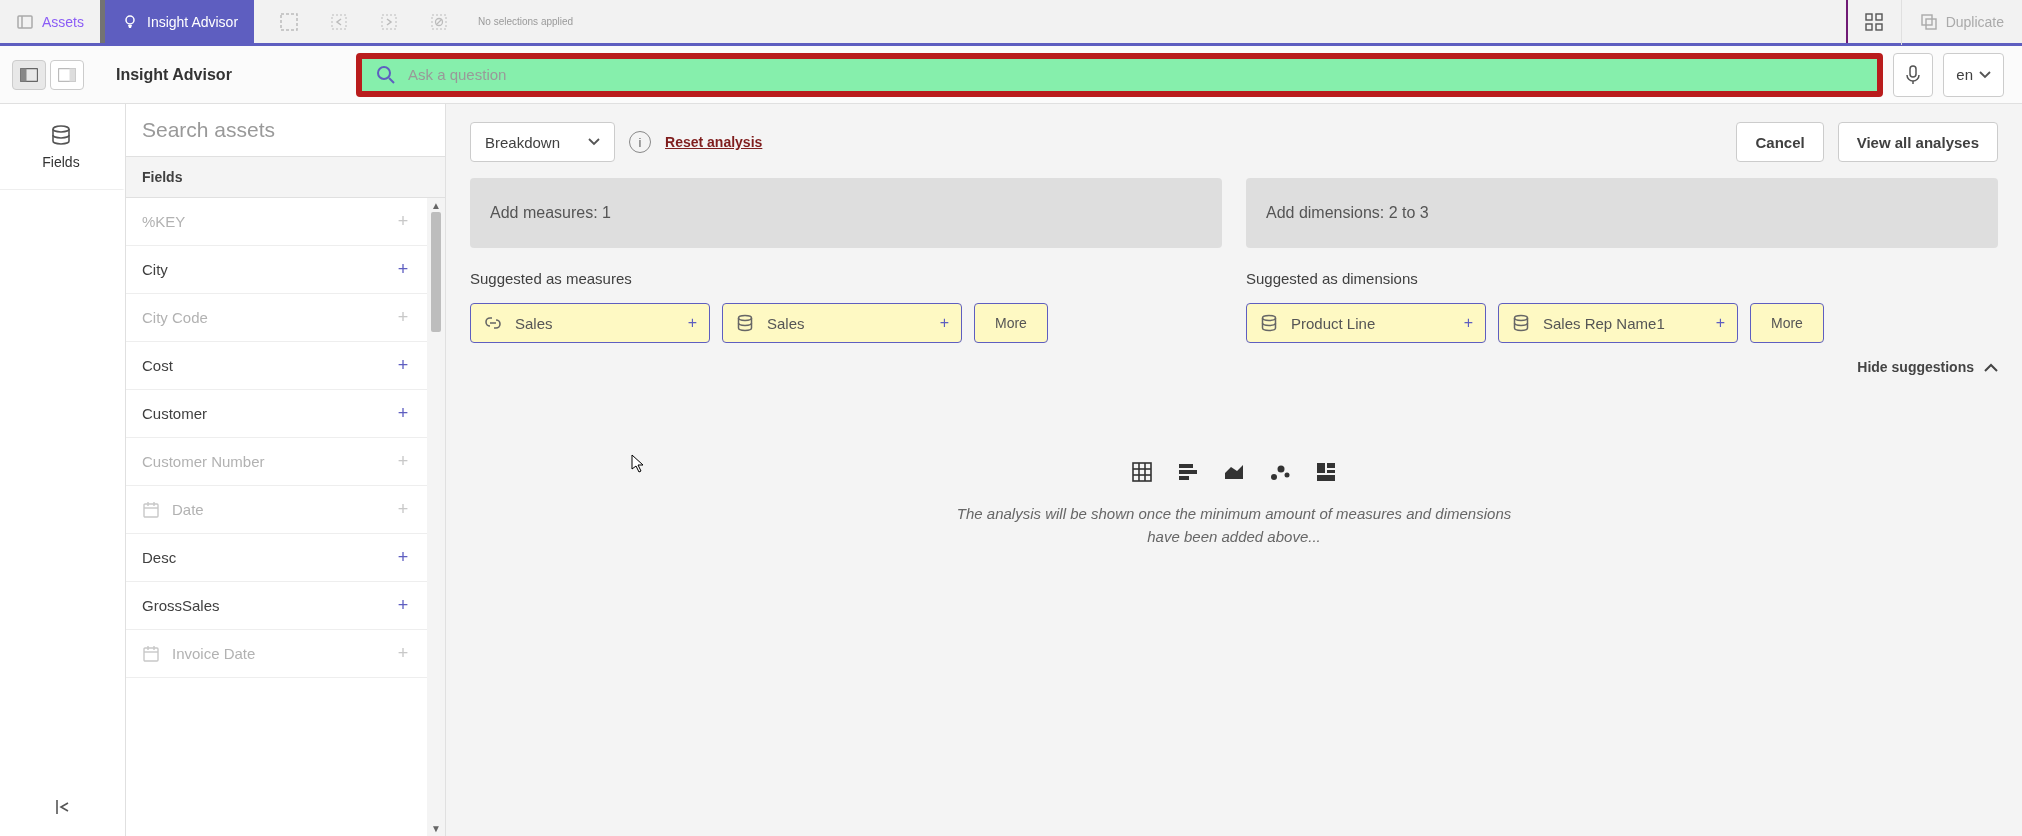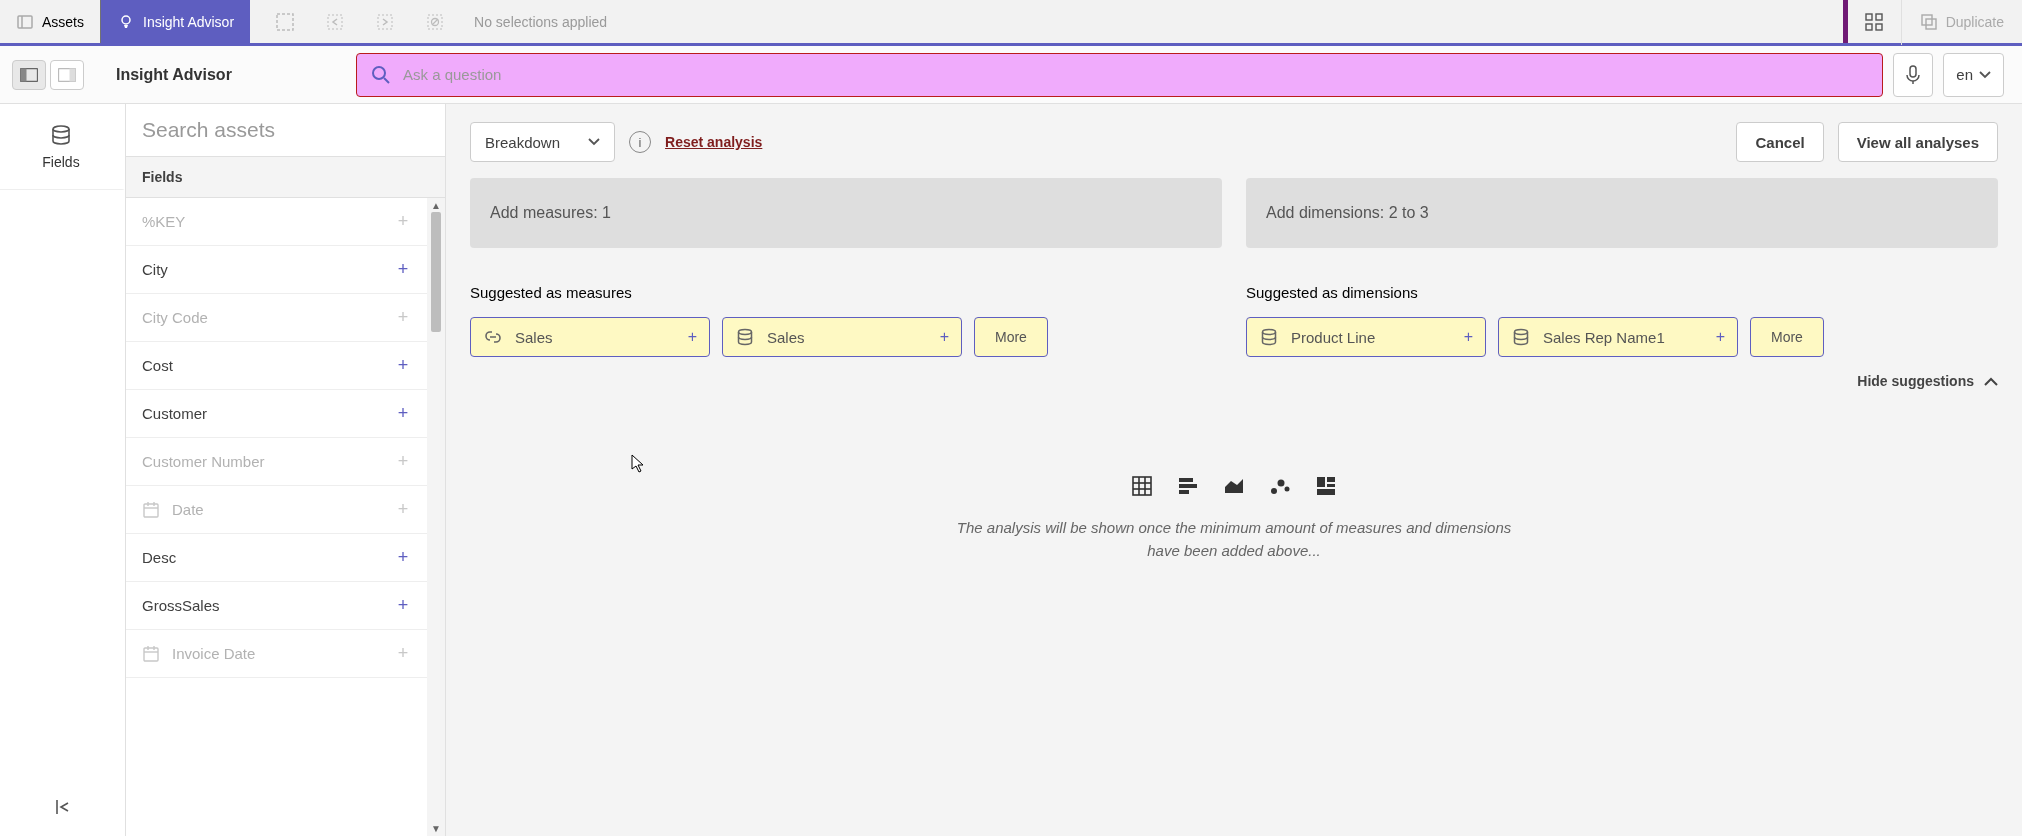--- a/index.html
+++ b/index.html
@@ -1,36 +1,36 @@
 <!DOCTYPE html>
 <html><head>
 <meta charset="utf-8">
 <style>
   * { box-sizing: border-box; margin: 0; padding: 0; font-family: -apple-system, BlinkMacSystemFont, "Segoe UI", Arial, sans-serif; }
   body { background: #fff; color: #404040; font-size: 14px; width: 2022px; height: 836px; overflow: hidden; }
 
   
   .top-toolbar { height: 46px; display: flex; align-items: stretch; background: #f2f2f2; border-bottom: 3px solid #5e5ec0; }
-  .top-tab { display: flex; align-items: center; padding: 0 16px; gap: 8px; color: #000000; border-right: 1px solid #737373; cursor: default; }
+  .top-tab { display: flex; align-items: center; padding: 0 16px; gap: 8px; color: #8b5cf6; border-right: 5px solid #737373; cursor: default; }
   .top-tab.active { background: #5e5ec0; color: #fff; border-right: none; }
   .top-tab .ico { width: 18px; height: 18px; display: inline-flex; align-items: center; justify-content: center; }
   .selection-tools { display: flex; align-items: center; gap: 28px; padding: 0 24px; color: #9a9a9a; flex: 1; }
   .selection-tools .ico-btn { opacity: 0.5; width: 22px; height: 22px; display: inline-flex; align-items: center; justify-content: center; }
-  .selection-tools .label { font-size: 14px; }
-  .top-right { display: flex; align-items: center; border-left: 5px solid #701a75; justify-content: space-between; }
+  .selection-tools .label { font-size: 10px; }
+  .top-right { display: flex; align-items: center; border-left: 2px solid #701a75; justify-content: space-between; }
   .top-right .sq { width: 54px; height: 46px; display: flex; align-items: center; justify-content: center; border-right: 1px solid #e0e0e0; }
   .top-right .dup { display: flex; align-items: center; gap: 8px; padding: 0 18px; color: #aaa; }
 
   
   .search-row { height: 58px; display: flex; align-items: center; border-bottom: 1px solid #e0e0e0; background: #fbfbfb; }
   .panel-toggles { display: flex; gap: 4px; padding: 0 12px; }
   .panel-toggles .tg { width: 34px; height: 30px; border: 1px solid #ccc; border-radius: 4px; background: #fff; display: flex; align-items: center; justify-content: center; }
   .panel-toggles .tg.active { background: #e8e8e8; }
   .page-title { font-weight: 600; font-size: 16px; color: #333; padding: 0 28px 0 20px; min-width: 260px; }
-  .search-box { flex: 1; display: flex; align-items: center; height: 44px; border: 1px solid #b91c1c; border-radius: 4px; background: #f0abfc; margin-right: 10px; padding: 0 14px; gap: 12px; }
+  .search-box { flex: 1; display: flex; align-items: center; height: 44px; border: 6px solid #b91c1c; border-radius: 4px; background: #86efac; margin-right: 10px; padding: 0 14px; gap: 12px; }
   .search-box input { border: none; outline: none; flex: 1; font-size: 15px; color: #333; background: transparent; }
   .search-box input::placeholder { color: #999; }
   .mic-btn { width: 40px; height: 44px; border: 1px solid #ccc; border-radius: 4px; display: flex; align-items: center; justify-content: center; background: #fff; margin-right: 10px; }
   .lang-sel { height: 44px; border: 1px solid #ccc; border-radius: 4px; display: flex; align-items: center; padding: 0 12px; gap: 6px; background: #fff; margin-right: 18px; font-size: 15px; }
 
   
   .main { display: flex; height: calc(100% - 46px - 58px); }
   .rail-outer { position: relative; width:126px; border-right:1px solid #e0e0e0; display:flex; flex-direction:column; }
   .rail-item { height: 86px; display:flex; flex-direction:column; align-items:center; justify-content:center; gap:8px; font-size:14px; color:#555; border-bottom:1px solid #eee; cursor:pointer; }
   .rail-item.active { background:#fff; color:#333; border-right:3px solid transparent; box-shadow: inset -1px 0 0 #fff; position:relative; }
@@ -55,21 +55,21 @@
   .content { flex:1; background:#f4f4f4; padding: 18px 24px; display:flex; flex-direction:column; gap:16px; overflow:auto; }
   .ctl-row { display:flex; align-items:center; gap:14px; }
   .dd { height:40px; border:1px solid #ccc; border-radius:4px; background:#fff; display:flex; align-items:center; padding:0 14px; gap:28px; font-size:15px; }
   .info-circ { width:22px; height:22px; border:1px solid #888; border-radius:50%; display:flex; align-items:center; justify-content:center; font-size:13px; color:#666; }
   .link-btn { font-weight:600; color:#7f1d1d; cursor:pointer;text-decoration:underline; }
   .ctl-row .spacer { flex:1; }
   .btn { height:40px; border:1px solid #ccc; border-radius:4px; background:#fff; display:flex; align-items:center; padding:0 18px; font-size:15px; font-weight:600; cursor:pointer; }
 
   .cols2 { display:grid; grid-template-columns: 1fr 1fr; gap:24px; }
   .drop-slot { background:#dedede; border-radius:4px; padding: 26px 20px; font-size:16px; color:#555; }
-  .sugg-label { font-size:15px; color:#000000; margin-top:20px; }
+  .sugg-label { font-size:15px; color:#404040; margin-top:6px; }
   .chip-row { display:flex; gap:12px; align-items:center; }
   .chip { height:40px; border:1.5px solid #5e5ec0; border-radius:4px; background:#fef9c3; display:flex; align-items:center; padding:0 12px; gap:12px; color:#555; min-width:240px; }
   .chip .txt { flex:1; font-size:15px; }
   .chip .plus { color:#5e5ec0; font-size:16px; }
   .more-btn { border-color:#5e5ec0; min-width:auto; padding:0 20px; justify-content:center; font-weight:400; }
 
   .hide-sugg-row { display:flex; justify-content:flex-end; align-items:center; gap:10px; font-weight:600; color:#444; }
 
   .placeholder-block { flex:1; display:flex; flex-direction:column; align-items:center; justify-content:flex-start; padding-top:70px; gap:20px;font-style:italic; }
   .placeholder-icons { display:flex; gap:24px; color:#333; }

